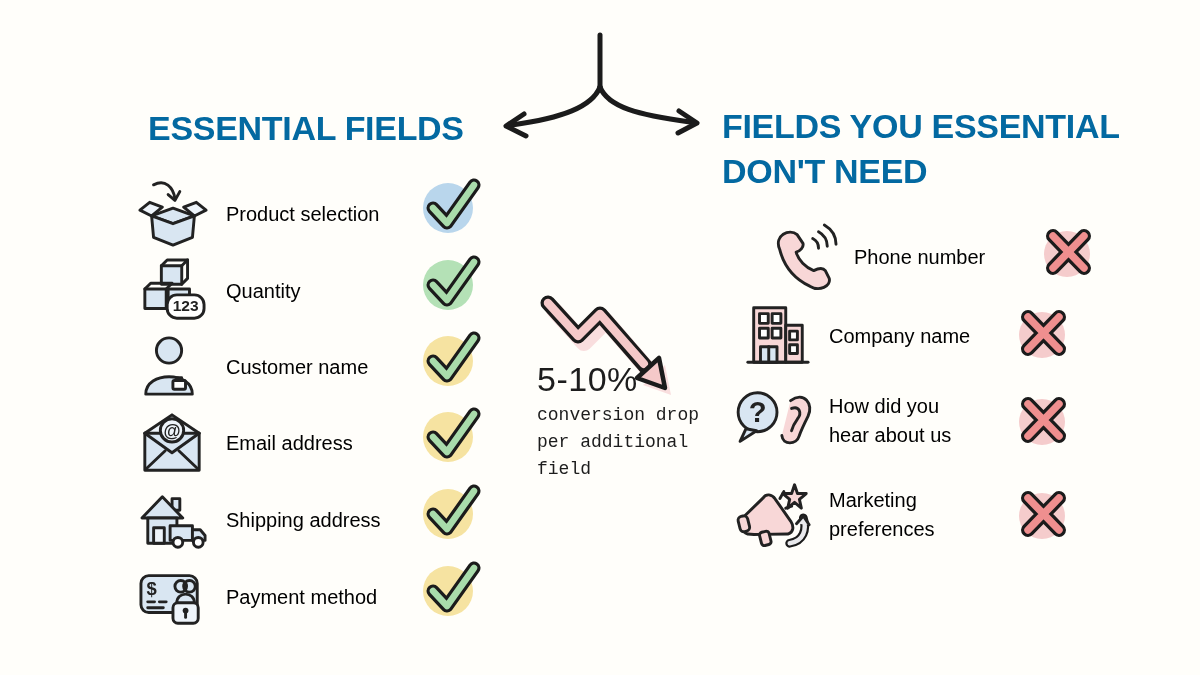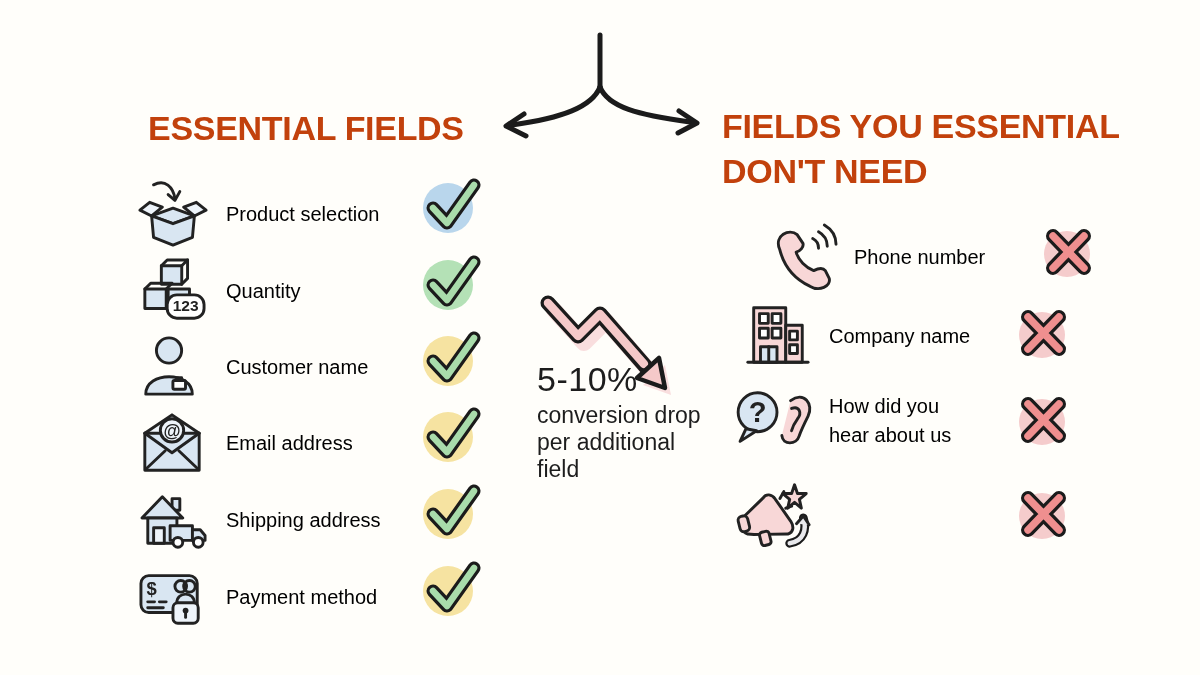--- a/index.html
+++ b/index.html
@@ -5,39 +5,39 @@
   html,body{margin:0;padding:0;}
   body{
     width:1200px;height:675px;position:relative;overflow:hidden;
     background:#fffefa;
     font-family:"Liberation Sans", sans-serif;
     color:#1d1d1d;
   }
   .abs{position:absolute;}
   .heading{
     font-size:34px;font-weight:700;letter-spacing:-0.3px;
-    color:#c2410c;white-space:pre-line;line-height:45px;
+    color:#0369a1;white-space:pre-line;line-height:45px;
   }
   .row{position:absolute;display:flex;align-items:center;}
   .icon-cell{flex:0 0 88px;display:flex;align-items:center;justify-content:flex-start;}
   .icon-cell-r{flex:0 0 104px;display:flex;align-items:center;justify-content:center;}
   .label{
     font-size:20px;line-height:29px;white-space:pre-line;color:#000000;
   }
   .badge{position:absolute;top:2px;}
   svg{display:block;}
   .ink{stroke:#222;stroke-width:3;stroke-linecap:round;stroke-linejoin:round;}
   .fill-blue{fill:#d9e6f2;}
   .fill-pale{fill:#eef4fa;}
   .fill-pink{fill:#f8d7d7;}
   .fill-white{fill:#ffffff;}
   .nofill{fill:none;}
   .icon-txt{font-family:"Liberation Sans",sans-serif;font-weight:700;fill:#222;stroke:none;}
   .callout-stat{font-size:34px;font-weight:400;letter-spacing:0.5px;}
-  .callout-desc{font-size:23px;line-height:27px;white-space:pre-line;margin-top:3px;}
+  .callout-desc{font-size:18px;line-height:27px;white-space:pre-line;margin-top:3px;font-family:Liberation Mono, monospace;}
 </style>
 </head>
 <body>
 
 <svg class="abs" style="left:440px;top:25px" width="320" height="120" viewBox="0 0 320 120">
   <path d="M160 10 L160 62" fill="none" stroke="#1b1b1b" stroke-width="5" stroke-linecap="round"></path>
   <path d="M160 62 C152 82 122 93 72 100" fill="none" stroke="#1b1b1b" stroke-width="5" stroke-linecap="round"></path>
   <path d="M84 89 L66 101 L86 111" fill="none" stroke="#1b1b1b" stroke-width="5" stroke-linecap="round" stroke-linejoin="round"></path>
   <path d="M160 62 C168 82 198 90 250 97" fill="none" stroke="#1b1b1b" stroke-width="5" stroke-linecap="round"></path>
   <path d="M239 86 L257 98 L238 108" fill="none" stroke="#1b1b1b" stroke-width="5" stroke-linecap="round" stroke-linejoin="round"></path>
@@ -267,20 +267,22 @@
       <rect class="ink fill-pink" x="4" y="40" width="10" height="16" rx="4" transform="rotate(-14 9 48)"></rect>
       <rect class="ink fill-pink" x="26" y="56" width="10" height="14" rx="3" transform="rotate(-14 31 63)"></rect>
       <path class="ink nofill" d="M46 22 L50 15"></path>
       <path class="ink nofill" d="M52 32 L58 30"></path>
       <polygon class="ink fill-pink" points="61,8 64,17 73,17 66,23 68,32 61,26 54,32 56,23 49,17 58,17"></polygon>
       <path d="M56 68 C70 66 74 54 70 42" fill="none" stroke="#1b1b1b" stroke-width="9" stroke-linecap="round"></path>
       <path d="M56 68 C70 66 74 54 70 42" fill="none" stroke="#e9e9ec" stroke-width="4.5" stroke-linecap="round"></path>
       <path class="ink" d="M63 48 L70 40 L76 49" fill="#e9e9ec"></path>
     </svg>
   </div>
+  <div class="label">Marketing
+preferences</div>
   <div class="badge" style="left:290px;top:12px">
     <svg width="58" height="58" viewBox="0 0 58 58">
       <circle cx="27" cy="31" r="23" fill="#f5cccc"></circle>
       <path d="M13 13 L44 45 M44 13 L13 45" fill="none" stroke="#1b1b1b" stroke-width="14" stroke-linecap="round"></path>
       <path d="M13 13 L44 45 M44 13 L13 45" fill="none" stroke-width="7.5" stroke-linecap="round" stroke="#ef8f8f"></path>
     </svg>
   </div>
 </div>
 
 </body></html>

